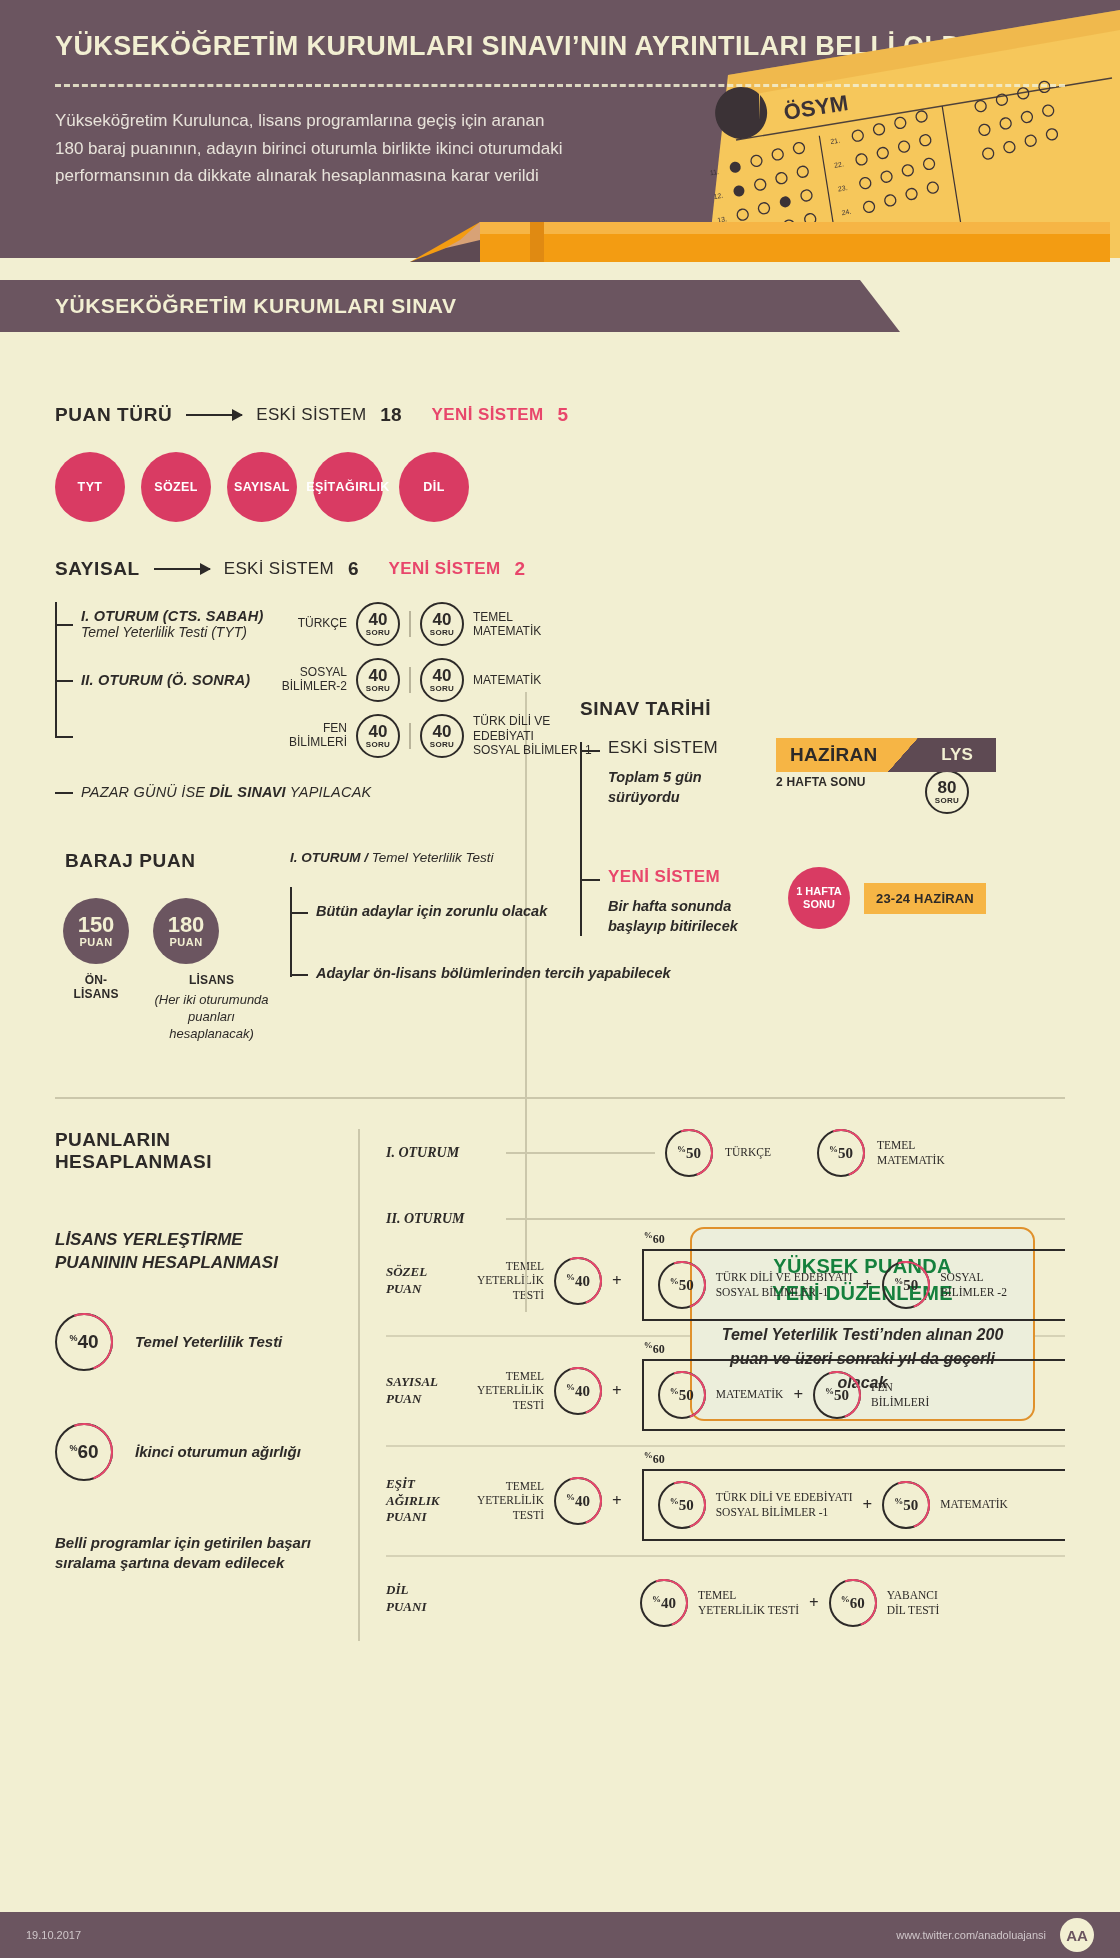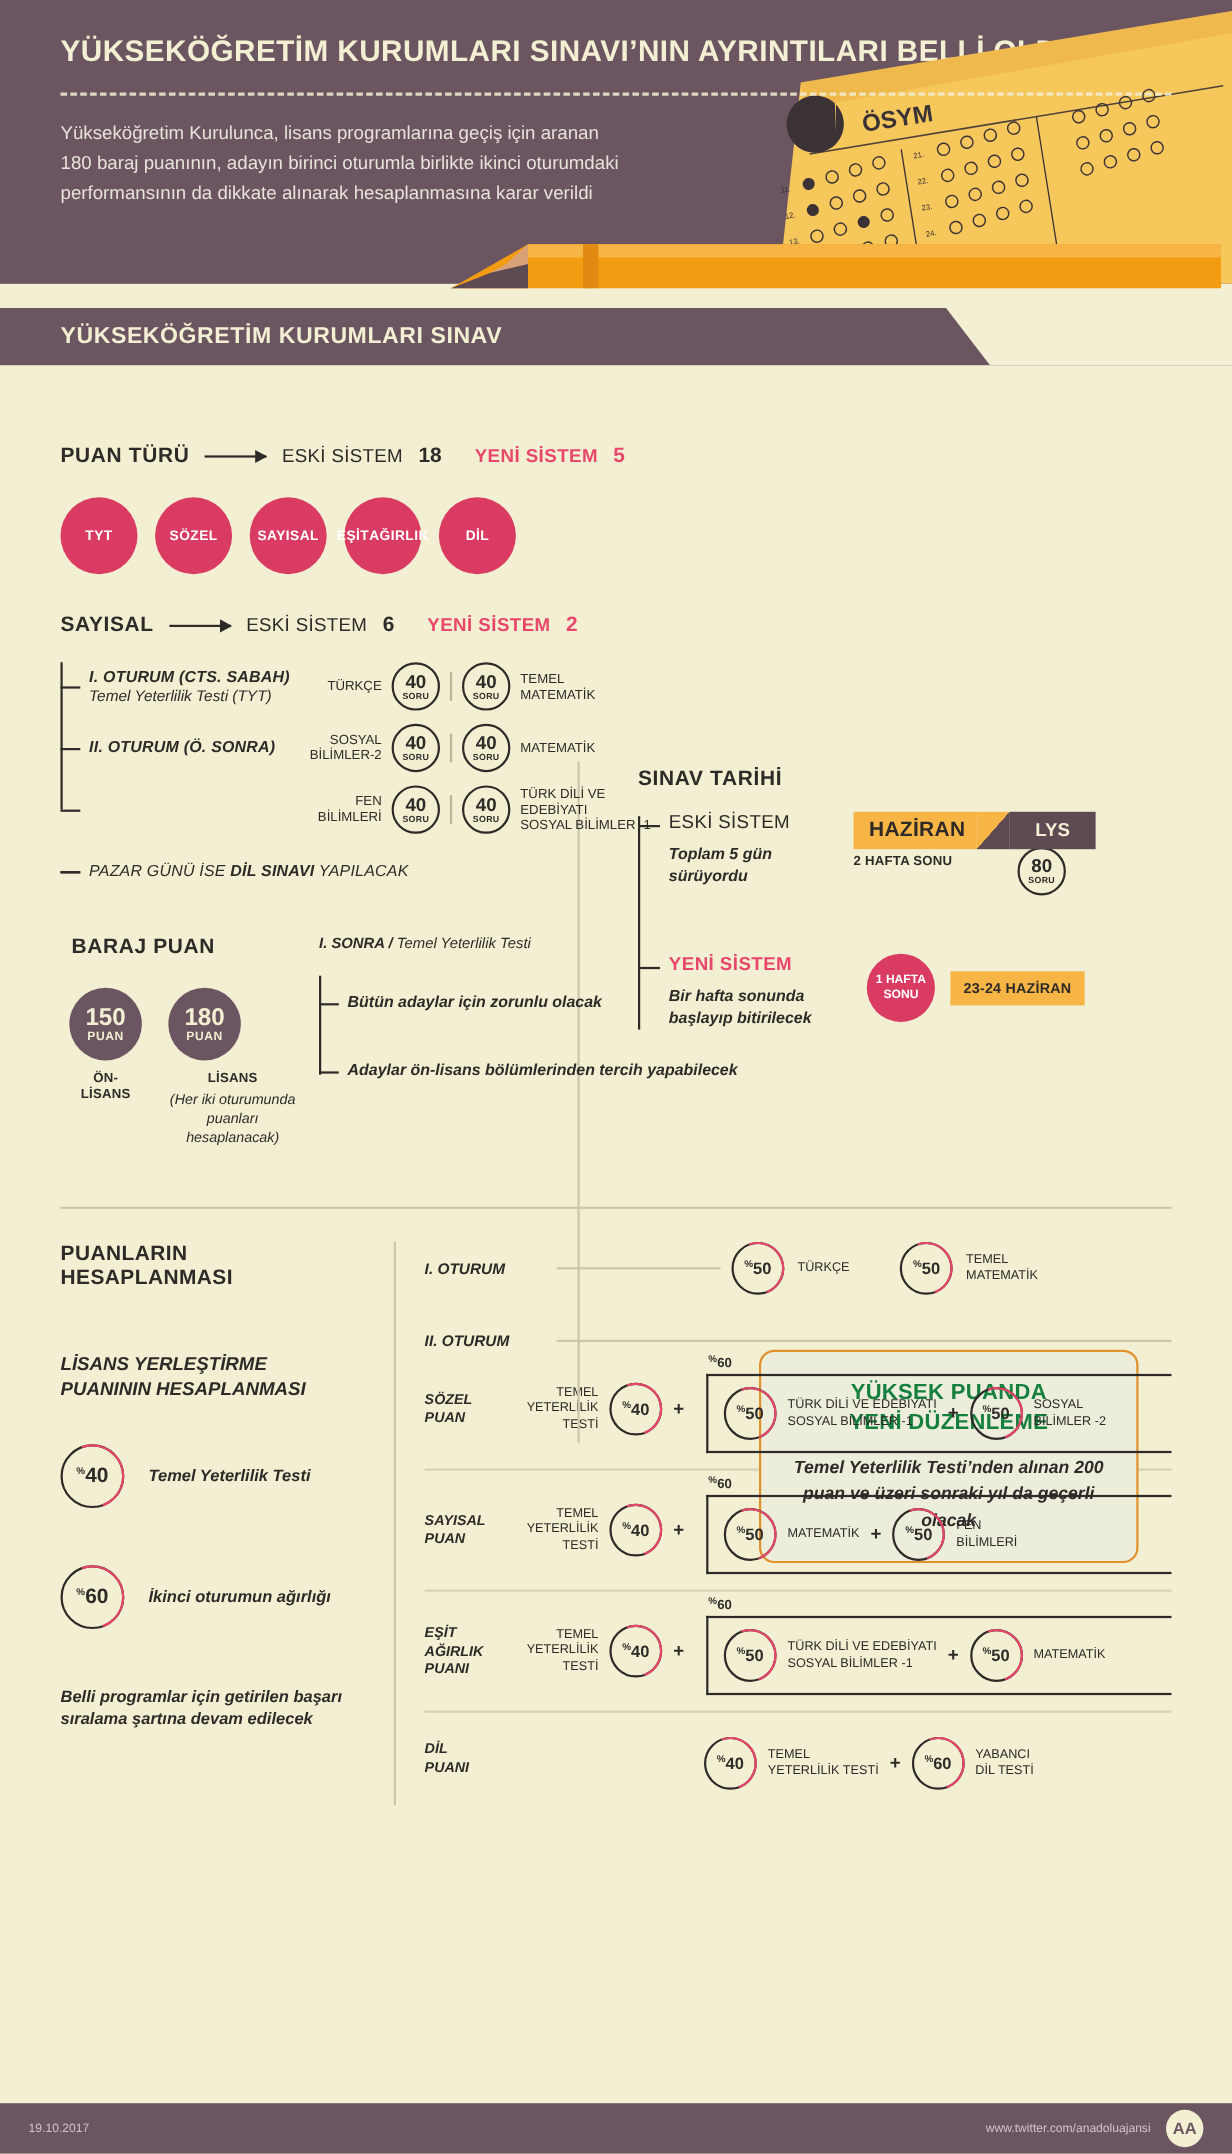--- a/index.html
+++ b/index.html
@@ -457,21 +457,21 @@
       <div class="n">180</div>
       <div class="s">PUAN</div>
     </div>
     <div class="baraj-cap">LİSANS</div>
     <div class="baraj-note">(Her iki oturumunda puanları hesaplanacak)</div>
   </div>
           </div>
       </div>
       <div style="flex:1;padding-left:20px;">
         <div style="font-size:13.5px;color:#2d2a28;">
-          <b style="font-style:italic;">I. SONRA / </b><i>Temel Yeterlilik Testi</i>
+          <b style="font-style:italic;">I. OTURUM / </b><i>Temel Yeterlilik Testi</i>
         </div>
         <div class="tree" style="margin-top:16px;" id="baraj-bullets">
   <div class="tnode" style="min-height:62px;">
     <div style="font-style:italic;font-weight:bold;font-size:14.5px;color:#2d2a28;line-height:1.35;">Bütün adaylar için zorunlu olacak</div>
   </div>
   <div class="tnode" style="min-height:62px;">
     <div style="font-style:italic;font-weight:bold;font-size:14.5px;color:#2d2a28;line-height:1.35;">Adaylar ön-lisans bölümlerinden tercih yapabilecek</div>
   </div>
           </div>
       </div>
@@ -542,21 +542,21 @@
   <div style="display:flex;align-items:center;gap:22px;margin-bottom:52px;">
     <div class="pct big">
               <span><sup>%</sup>60</span>
             </div>
     <div style="font-style:italic;font-weight:bold;font-size:15px;color:#2d2a28;">İkinci oturumun ağırlığı</div>
   </div>
         </div>
       <div class="bl-sub" style="font-size:15px;margin-top:38px;">Belli programlar için getirilen başarı sıralama şartına devam edilecek</div>
     </div>
 
-    <div style="flex:1;padding-left:26px;">
+    <div style="flex:1;padding-left:26px;font-family:Liberation Serif, serif;">
 
       <div style="display:flex;align-items:center;">
         <div style="font-style:italic;font-weight:bold;font-size:14px;color:#2d2a28;width:120px;">I. OTURUM</div>
         <div style="flex:1;height:2px;background:#cbc7ab;margin-right:10px;"></div>
         <div id="oturum1-items" style="display:flex;align-items:center;gap:46px;width:400px;">
   <div style="display:flex;align-items:center;gap:12px;">
     <div class="pct">
                 <span><sup>%</sup>50</span>
               </div>
     <div class="small-lbl">

